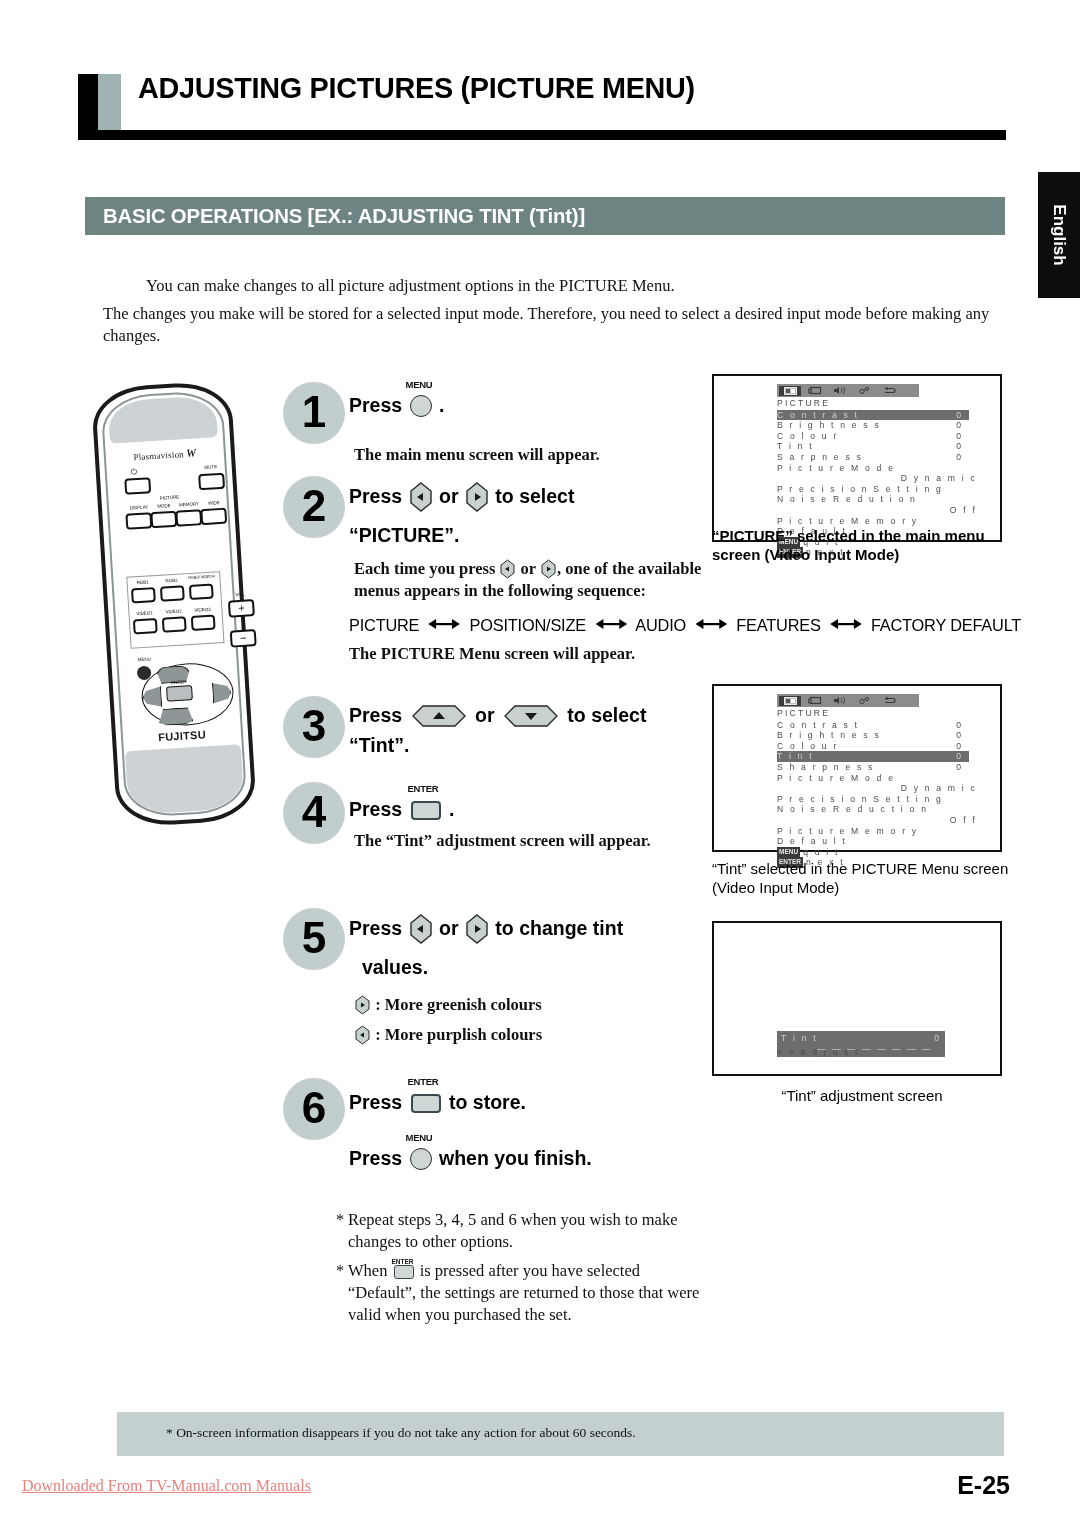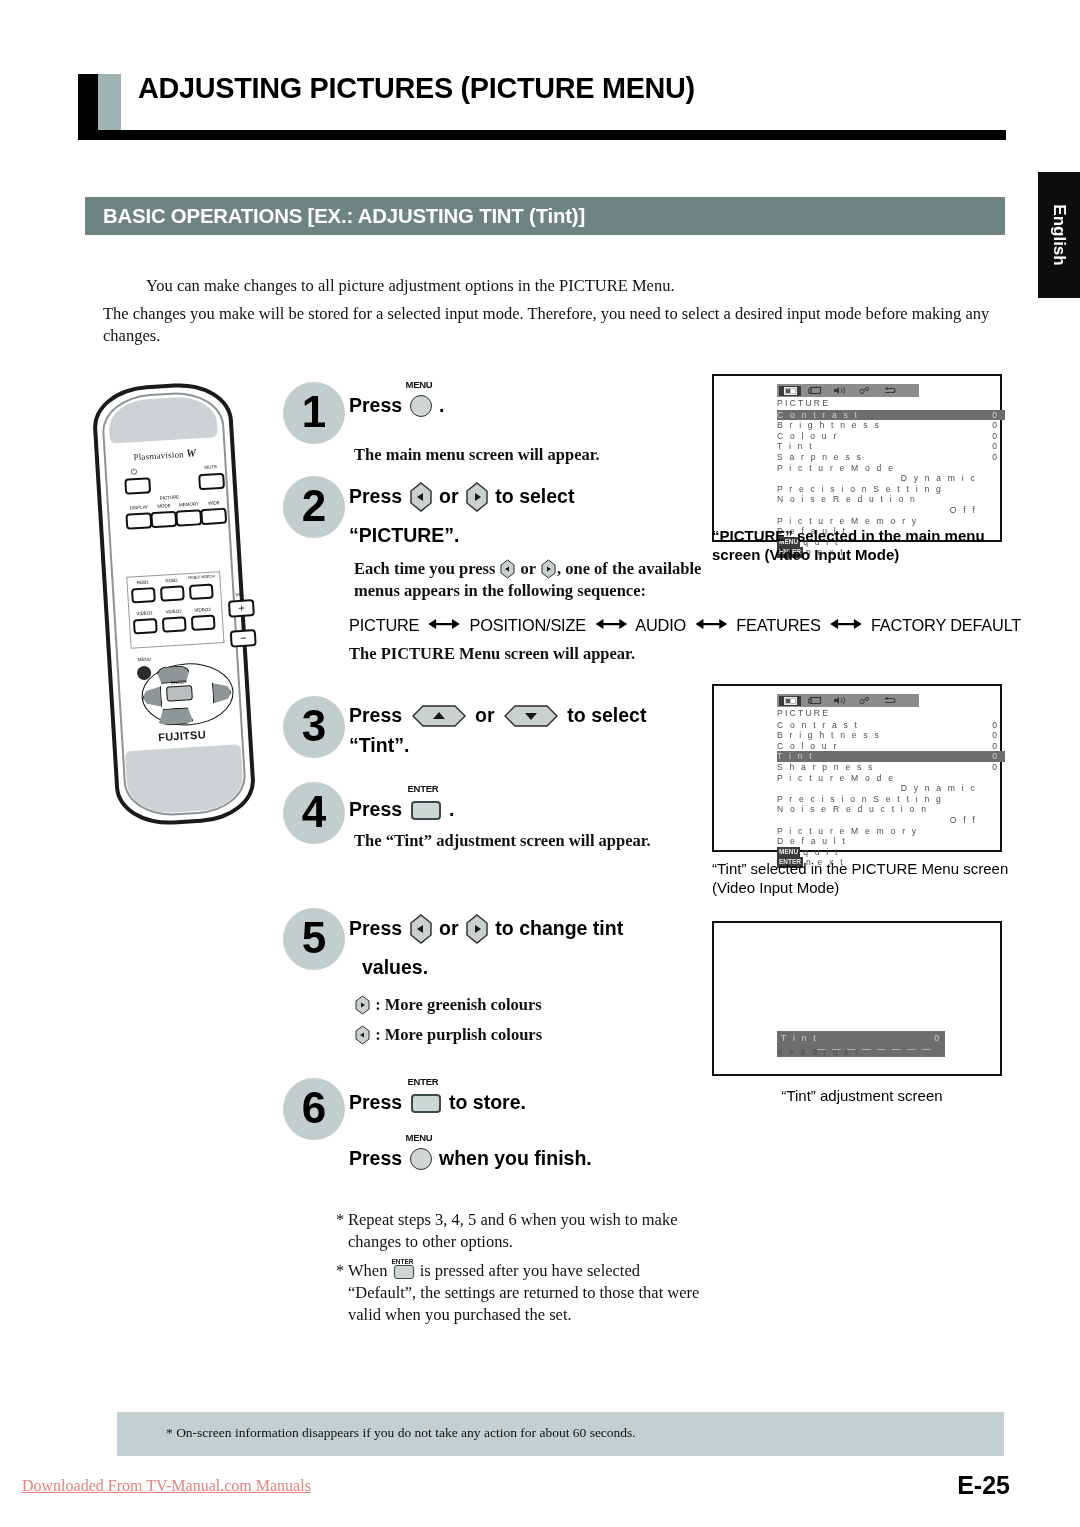--- a/index.html
+++ b/index.html
@@ -274,21 +274,21 @@
   }
   .osd-icon {
     width: 22px; height: 10px; display: flex; align-items: center;
     justify-content: center;
   }
   .osd-icon.sel { background: #3b3b3b; }
   .osd-title {
     color: #4d4d4d; letter-spacing: 2.2px; margin-bottom: 1px;
   }
   .osd-row {
-    position: relative; display: block; width: 228px; height: 10.6px;
+    position: relative; display: block; width: 192px; height: 10.6px;
   }
   .osd-row .lab { position: absolute; left: 0; top: 0; }
   .osd-row .val { position: absolute; right: 8px; top: 0; letter-spacing: 0; }
   .osd-row.hl {
     background: #6d6d6d; color: #d9d9d9;
   }
   .osd-row.hl .lab, .osd-row.hl .val { color: #cfcfcf; }
   .osd-right {
     display: block; width: 208px; text-align: right; padding-right: 8px;
   }

